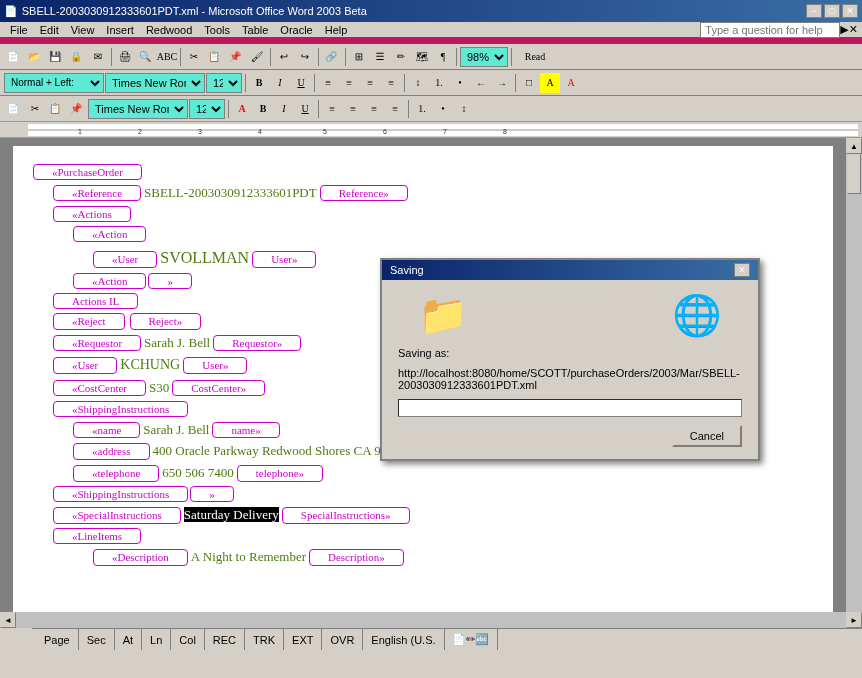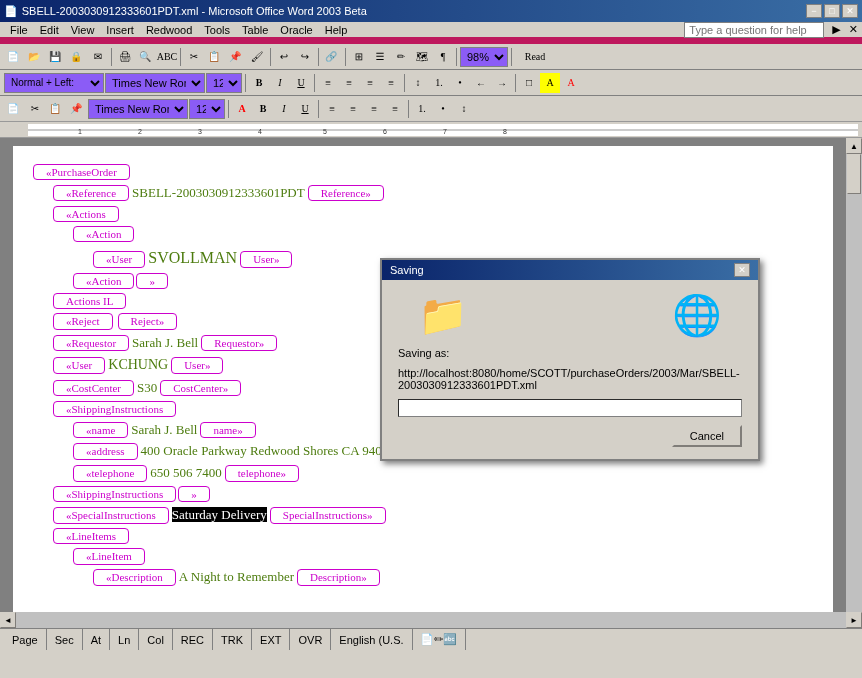--- a/index.html
+++ b/index.html
@@ -37,21 +37,21 @@
       align-items: center;
       padding: 0 4px;
       border-bottom: 7px solid #be185d;
       font-family: Arial, sans-serif;
       font-size: 11px;
     }
     .menu-item {
       padding: 2px 6px;
       cursor: pointer;
     }
-    .menu-help { margin-left: auto; display: flex; align-items: center; gap: 8px; }
+    .menu-help { margin-left: auto; display: flex; align-items: center; }
     .type-question { border: 1px solid #808080; padding: 1px 4px; background: white; font-size: 11px; width: 140px; font-family: Arial, sans-serif; }
 
     
     .toolbar {
       background: #d4d0c8;
       display: flex;
       align-items: center;
       padding: 2px 4px;
       border-bottom: 1px solid #808080;
       gap: 1px;
@@ -61,21 +61,21 @@
     .tb-btn {
       width: 20px; height: 20px;
       background: #d4d0c8;
       border: 1px solid transparent;
       display: flex; align-items: center; justify-content: center;
       font-size: 10px; cursor: pointer;
     }
     .tb-separator { width: 1px; height: 18px; background: #808080; margin: 0 2px; }
     .tb-select {
       height: 20px; font-size: 11px; font-family: Arial, sans-serif;
-      background: #8b5cf6; border: 1px solid #808080;
+      background: #5eead4; border: 1px solid #808080;
       padding: 0 2px;
     }
 
     
     .ruler {
       background: #d4d0c8;
       height: 16px;
       border-bottom: 1px solid #999;
       position: relative;
       display: flex; align-items: center;
@@ -101,21 +101,21 @@
       position: relative;
       overflow: hidden;
     }
 
     
     .xml-content { font-family: 'Times New Roman', serif; font-size: 12px; line-height: 1.6; }
     .xml-tag {
       display: inline-block;
       border: 1px solid #cc00cc;
       color: #cc00cc;
-      padding: 0 12px;
+      padding: 0 18px;
       font-size: 11px;
       border-radius: 4px;
       line-height: 1.3;
     }
     .xml-value { font-family: 'Times New Roman', serif; font-size: 13px; color: #4d7c0f; }
     .xml-line { display: block; margin: 1px 0; }
     .indent1 { padding-left: 20px; }
     .indent2 { padding-left: 40px; }
     .indent3 { padding-left: 60px; }
     .highlight-black { background: black; color: white; }
@@ -145,20 +145,21 @@
     .status-bar {
       background: #d4d0c8;
       height: 22px;
       display: flex;
       align-items: flex-end;
       border-top: 1px solid #808080;
       font-size: 11px;
       font-family: Arial, sans-serif;
       padding: 0 4px;
       gap: 0;
+      margin-left: 32px;
     }
     .status-cell {
       padding: 0 8px;
       border-right: 1px solid #808080;
       height: 100%;
       display: flex; align-items: center;
     }
     .dialog {
       pointer-events: all;
       background: #d4d0c8;
@@ -435,23 +436,20 @@
         <div class="xml-line indent1">
           <span class="xml-tag">«SpecialInstructions</span>
           <span class="xml-value highlight-black">Saturday Delivery</span>
           <span class="xml-tag">SpecialInstructions»</span>
         </div>
 
         <div class="xml-line indent1">
           <span class="xml-tag">«LineItems</span>
         </div>
 
-        <div class="xml-line indent2">
-          <span class="xml-tag">«LineItem</span>
-        </div>
 
         <div class="xml-line indent3">
           <span class="xml-tag">«Description</span>
           <span class="xml-value">A Night to Remember</span>
           <span class="xml-tag">Description»</span>
         </div>
 
       </div>
     </div>
   </div>

